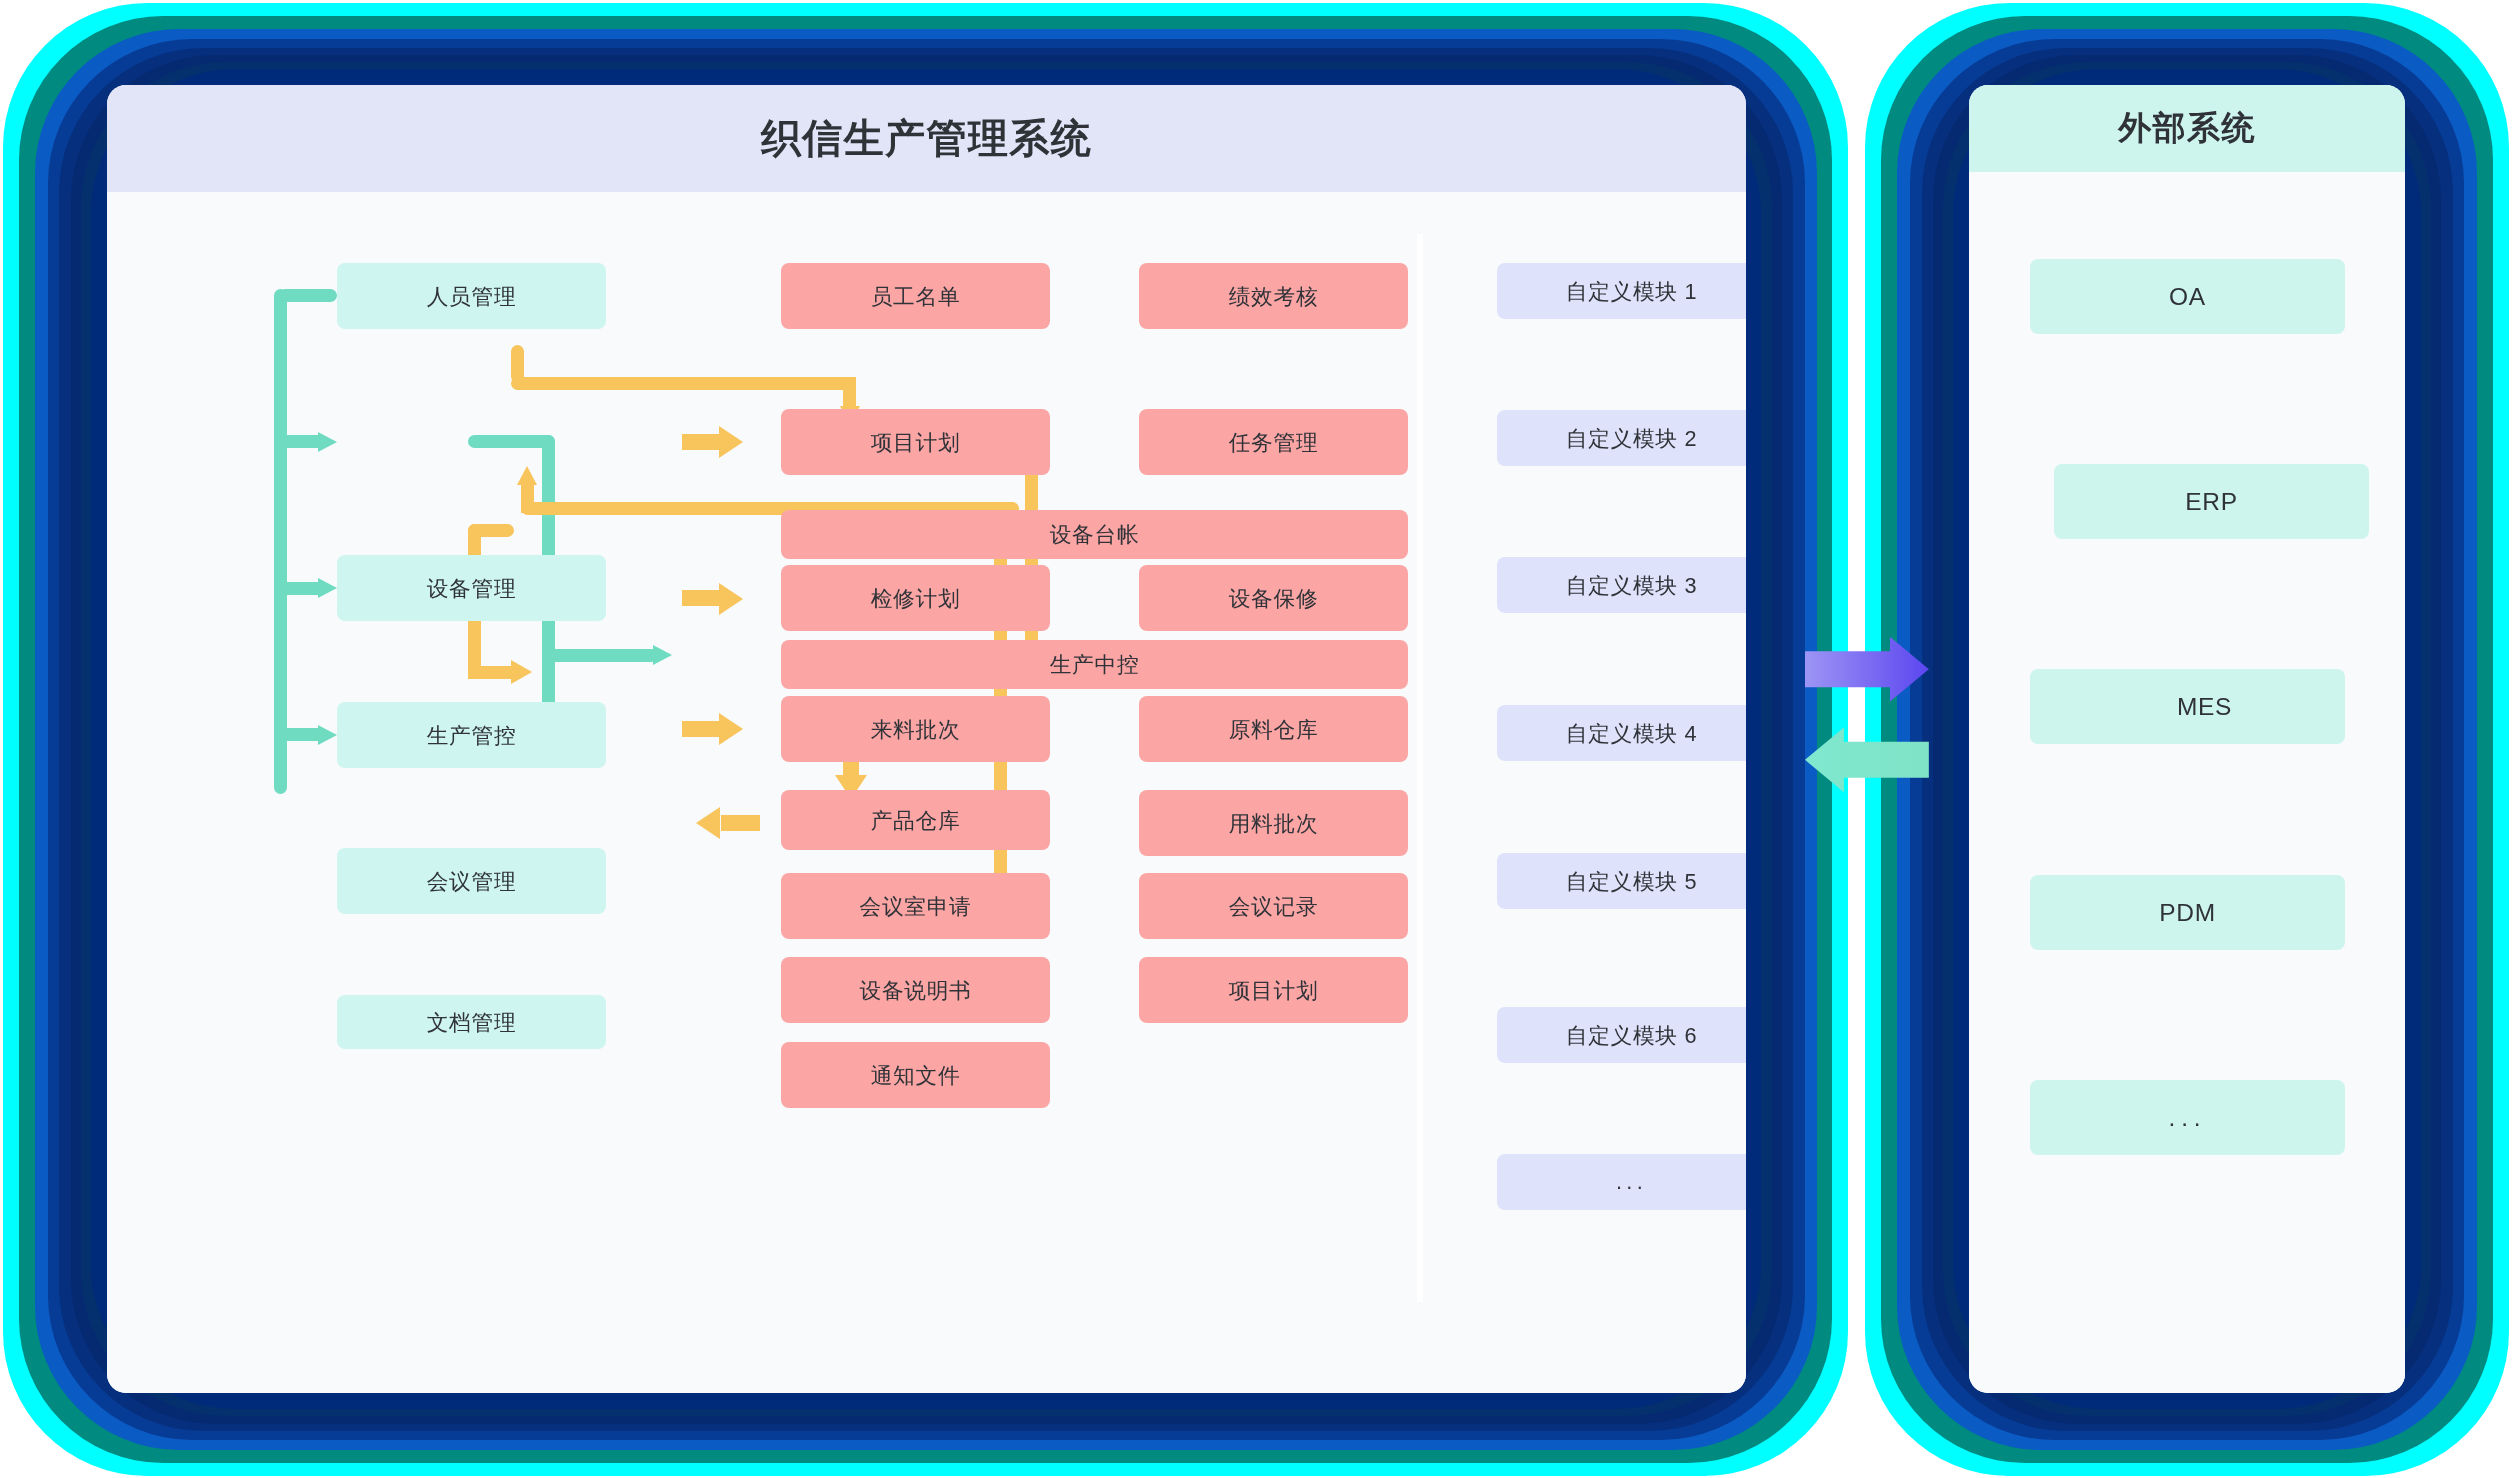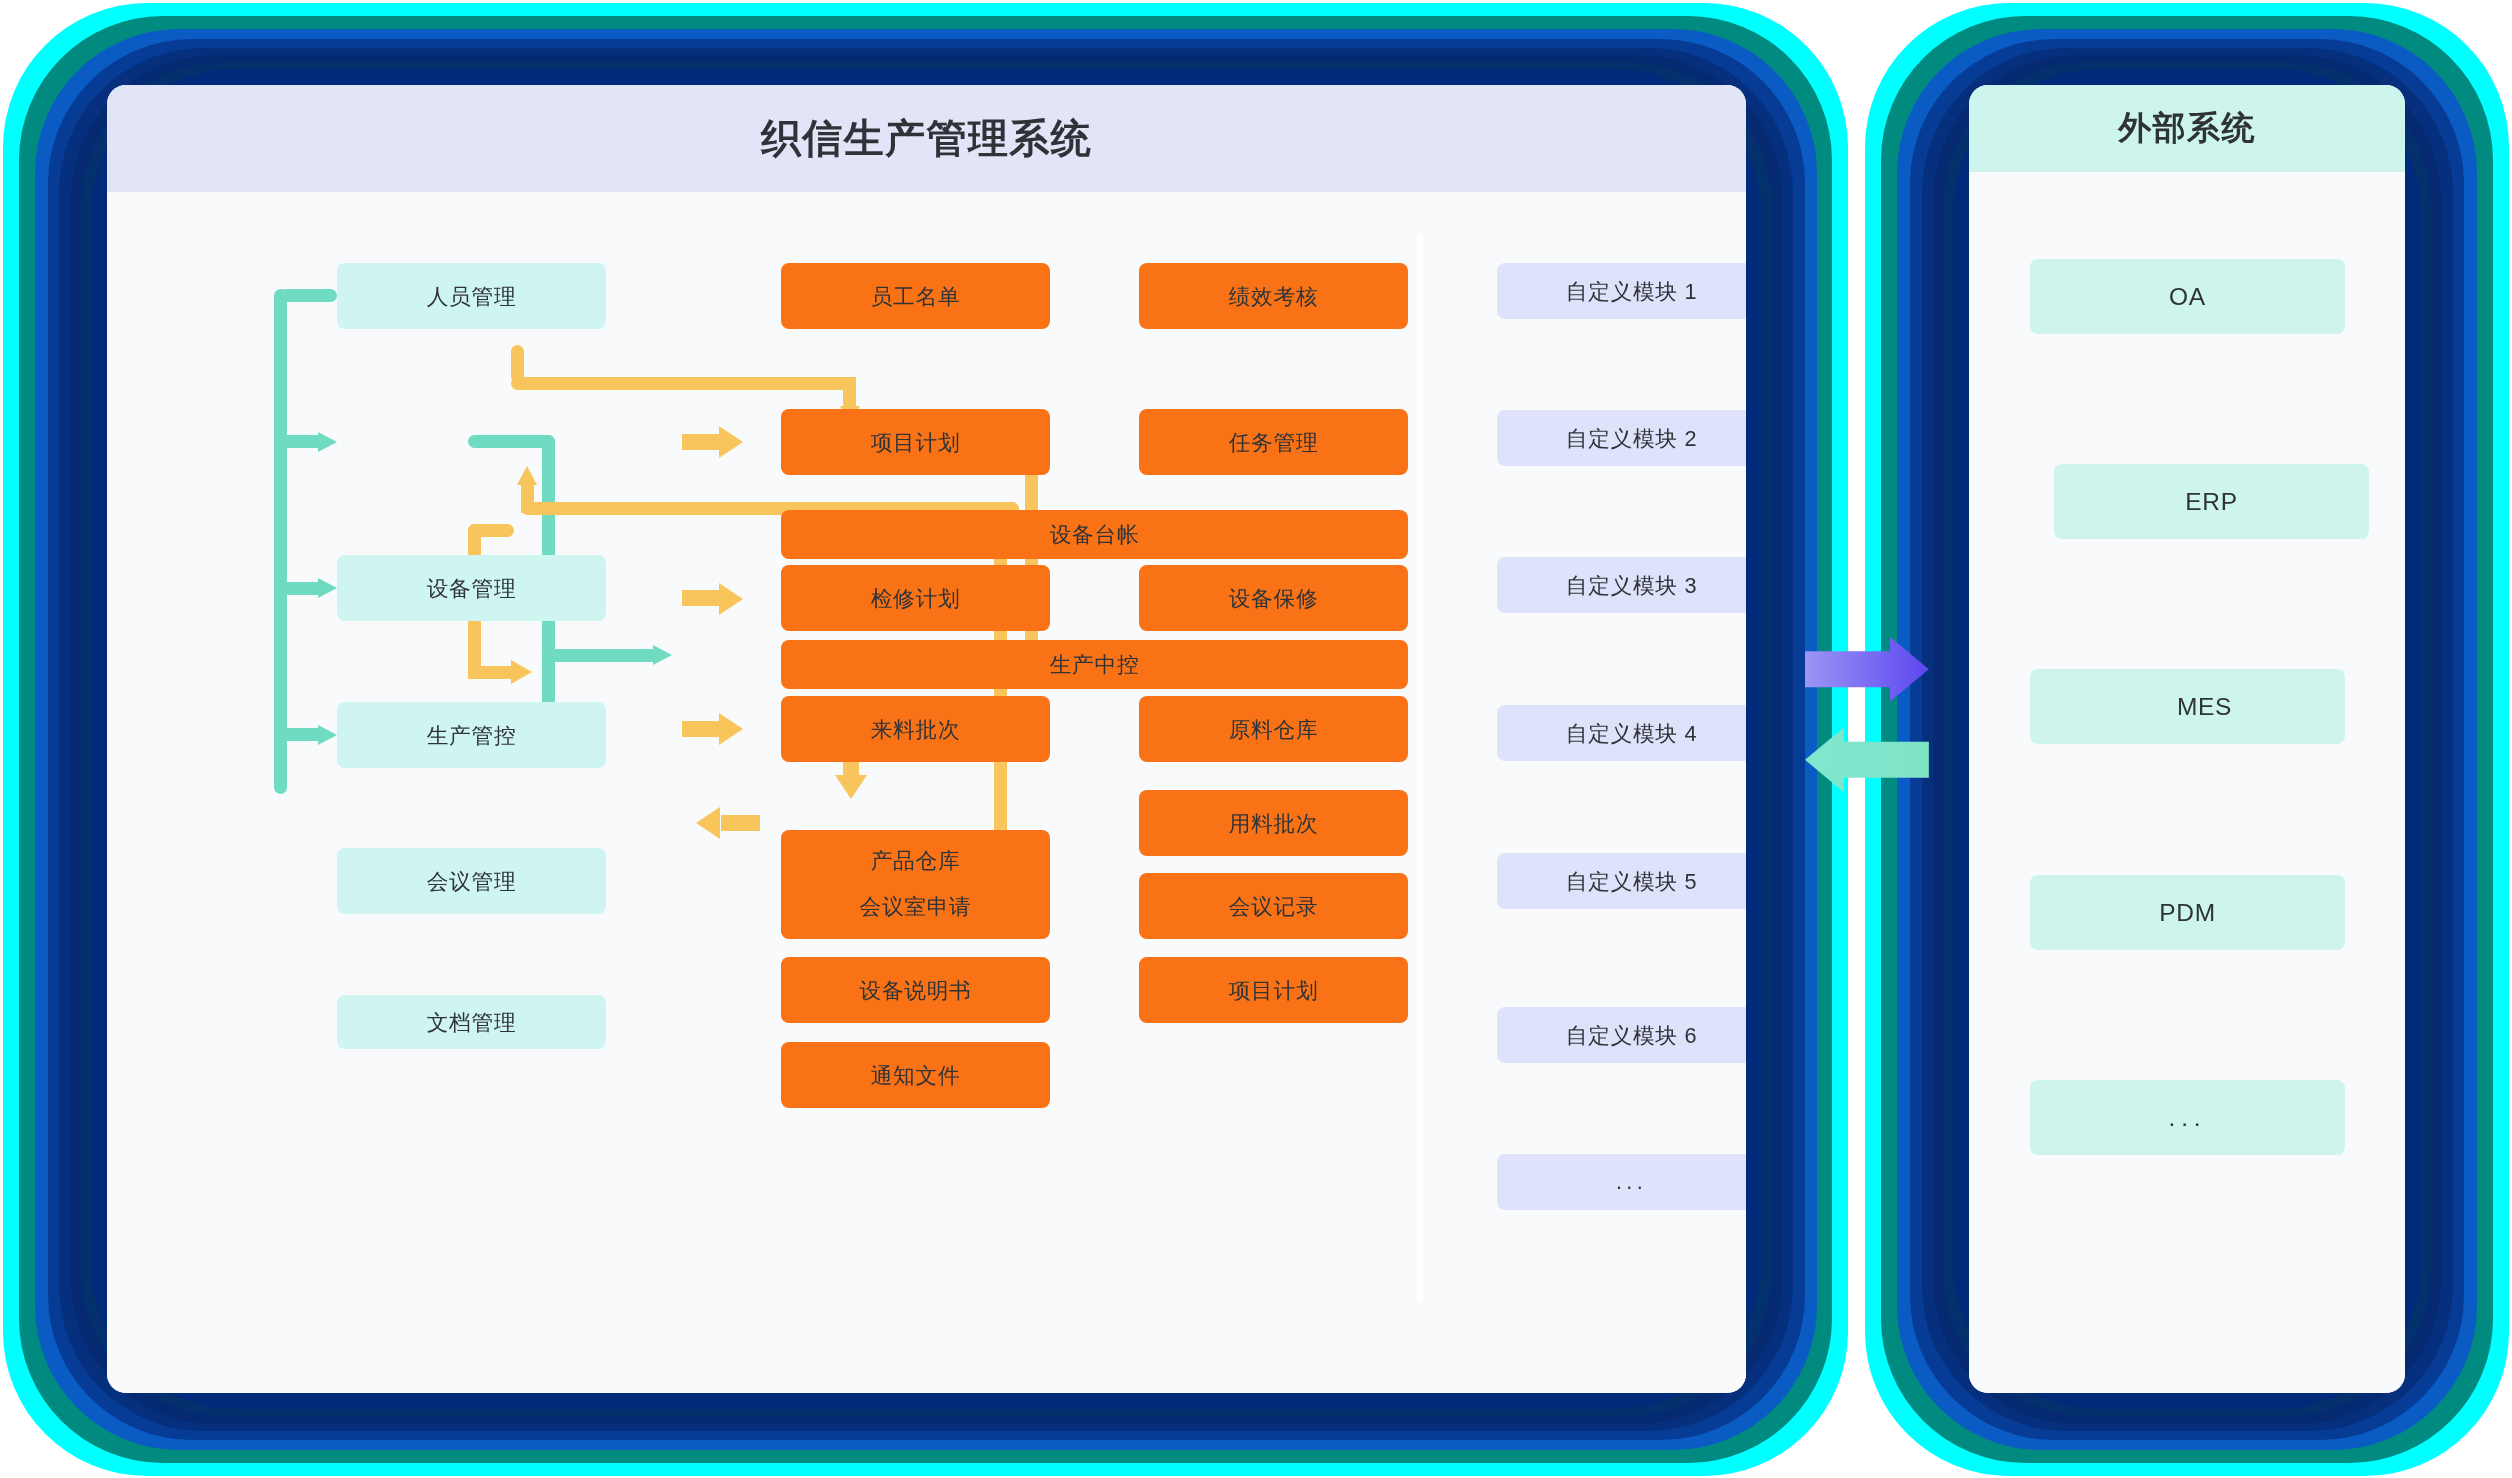--- a/index.html
+++ b/index.html
@@ -16,21 +16,21 @@
   .panel-header{width:100%;display:flex;align-items:center;justify-content:center;}
   .panel-title{font-weight:bold;color:#2f3338;letter-spacing:1.4px;}
 
   .panel-body{position:relative;width:100%;}
 
   
   .node{position:absolute;display:flex;align-items:center;justify-content:center;
         border-radius:8px;font-size:21.7px;color:#2f3338;box-sizing:border-box;
         letter-spacing:0.7px;}
   .node.green{background:#cef5f0;}
-  .node.orange{background:#f97316;}
+  .node.orange{background:#fca5a5;}
   .node.purple{background:#dee2fa;}
   .node.mint{background:#cdf5ee;font-size:24.5px;}
 
   
   .seg{position:absolute;}
   .seg.g{background:#6fdcc2;}
   .seg.o{background:#f8c45c;}
   .arrow{position:absolute;width:0;height:0;}
 
   .divider{position:absolute;background:#ffffff;}
@@ -153,21 +153,21 @@
       </div>
       <div class="node orange" style="left:674px;top:217px;width:269px;height:66px;">
         <span>项目计划</span>
       </div>
       <div class="node orange" style="left:674px;top:373px;width:269px;height:66px;">
         <span>检修计划</span>
       </div>
       <div class="node orange" style="left:674px;top:504px;width:269px;height:66px;">
         <span>来料批次</span>
       </div>
-      <div class="node orange" style="left:674px;top:598px;width:269px;height:60px;margin-top:40px;">
+      <div class="node orange" style="left:674px;top:598px;width:269px;height:60px;">
         <span>产品仓库</span>
       </div>
       <div class="node orange" style="left:674px;top:681px;width:269px;height:66px;">
         <span>会议室申请</span>
       </div>
       <div class="node orange" style="left:674px;top:765px;width:269px;height:66px;">
         <span>设备说明书</span>
       </div>
       <div class="node orange" style="left:674px;top:850px;width:269px;height:66px;">
         <span>通知文件</span>

